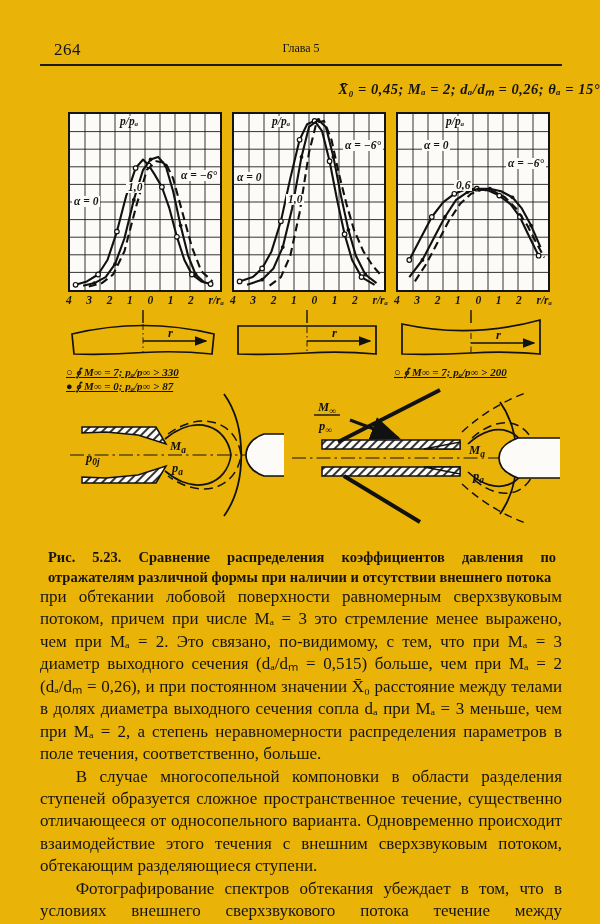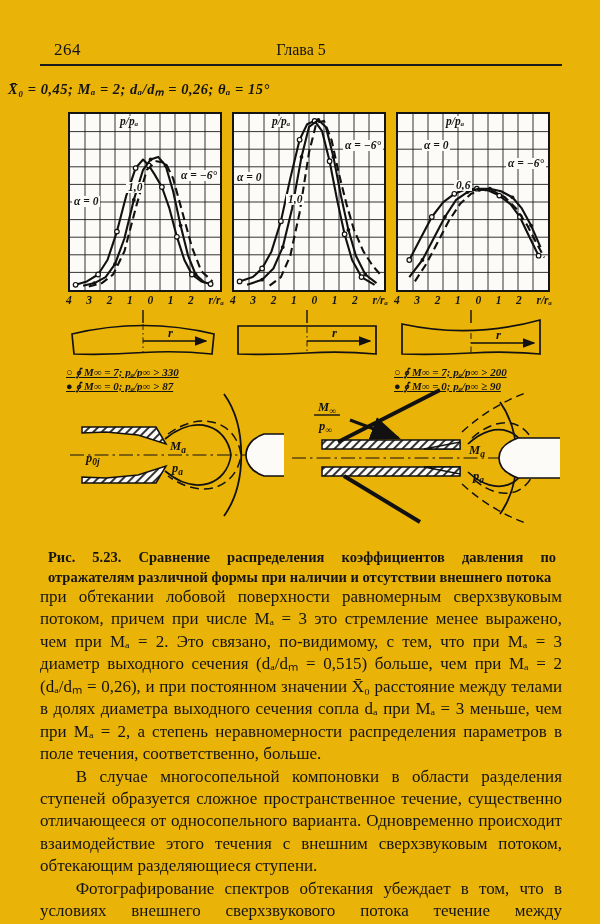--- a/index.html
+++ b/index.html
@@ -6,23 +6,23 @@
   body{background:#e8e8e8;}
   .page{
     position:relative; width:600px; height:924px; margin:0 auto;
     background:#eab308; color:#141414; overflow:hidden;
     font-family:"Liberation Serif", serif;
   }
   
   .header{position:absolute; top:40px; left:40px; right:38px; height:24px;
           border-bottom:2px solid #1b1b1b;}
   .pagenum{position:absolute; left:14px; top:0; font-size:17px; letter-spacing:.5px;}
-  .chapter{position:absolute; left:0; right:0; text-align:center; top:1px; font-size:16px;}
-  
-  .conditions{position:absolute; top:78px; left:8px; right:0; text-align:left;
+  .chapter{position:absolute; left:0; right:0; text-align:center; top:1px; font-size:12px;}
+  
+  .conditions{position:absolute; top:78px; left:0; right:0; text-align:right;
               font:italic bold 14.5px "Liberation Serif", serif; letter-spacing:.5px;}
   
   .plots-grid{position:absolute; top:112px; left:64px; width:492px;
               display:grid; grid-template-columns:164px 164px 164px;}
   .plot-col{width:164px;}
   .plotwrap{position:relative; width:150px; height:176px; margin-left:4px;
             border:2.5px solid #141414; background:#fcfbf8;text-align:center;}
   svg.plot{display:block; width:150px; height:176px;}
   .plab{position:absolute; background:#fcfbf8; padding:0 2px;
         font:italic bold 11.5px "Liberation Serif", serif; white-space:nowrap; line-height:11px;}
@@ -279,21 +279,20 @@
             </marker>
           </defs>
         <line x1="75" y1="0" x2="75" y2="13" stroke="#111" stroke-width="1.4"></line>
         <path d="M6,44 L6,14 Q75,29 144,10 L144,44 Q110,41 75,43 Q40,45 6,44 Z" fill="none" stroke="#111" stroke-width="1.7"></path>
         <line x1="75" y1="23" x2="75" y2="43" stroke="#111" stroke-width="0.9" stroke-dasharray="6 3 1.5 3"></line>
         <line x1="75" y1="33" x2="138" y2="33" stroke="#111" stroke-width="1.4" marker-end="url(#ar2)"></line>
         <text x="100" y="29" class="slab">r</text>
       </svg>
       <div class="legend">
         <div>○ ∮ M∞ = 7;  pₐ/p∞ &gt; 200</div>
-        <div>● ∮ M∞ = 0;  pₐ/p∞ ≥ 90</div>
       </div>
     </div>
   </div>
 
   <div class="diagrams">
 
     <svg class="diag left" width="218" height="140" viewBox="0 0 218 140">
       <defs>
         <pattern id="hL" patternUnits="userSpaceOnUse" width="6" height="6" patternTransform="rotate(45)">
           <rect width="6" height="6" fill="#fcfbf8"></rect>

